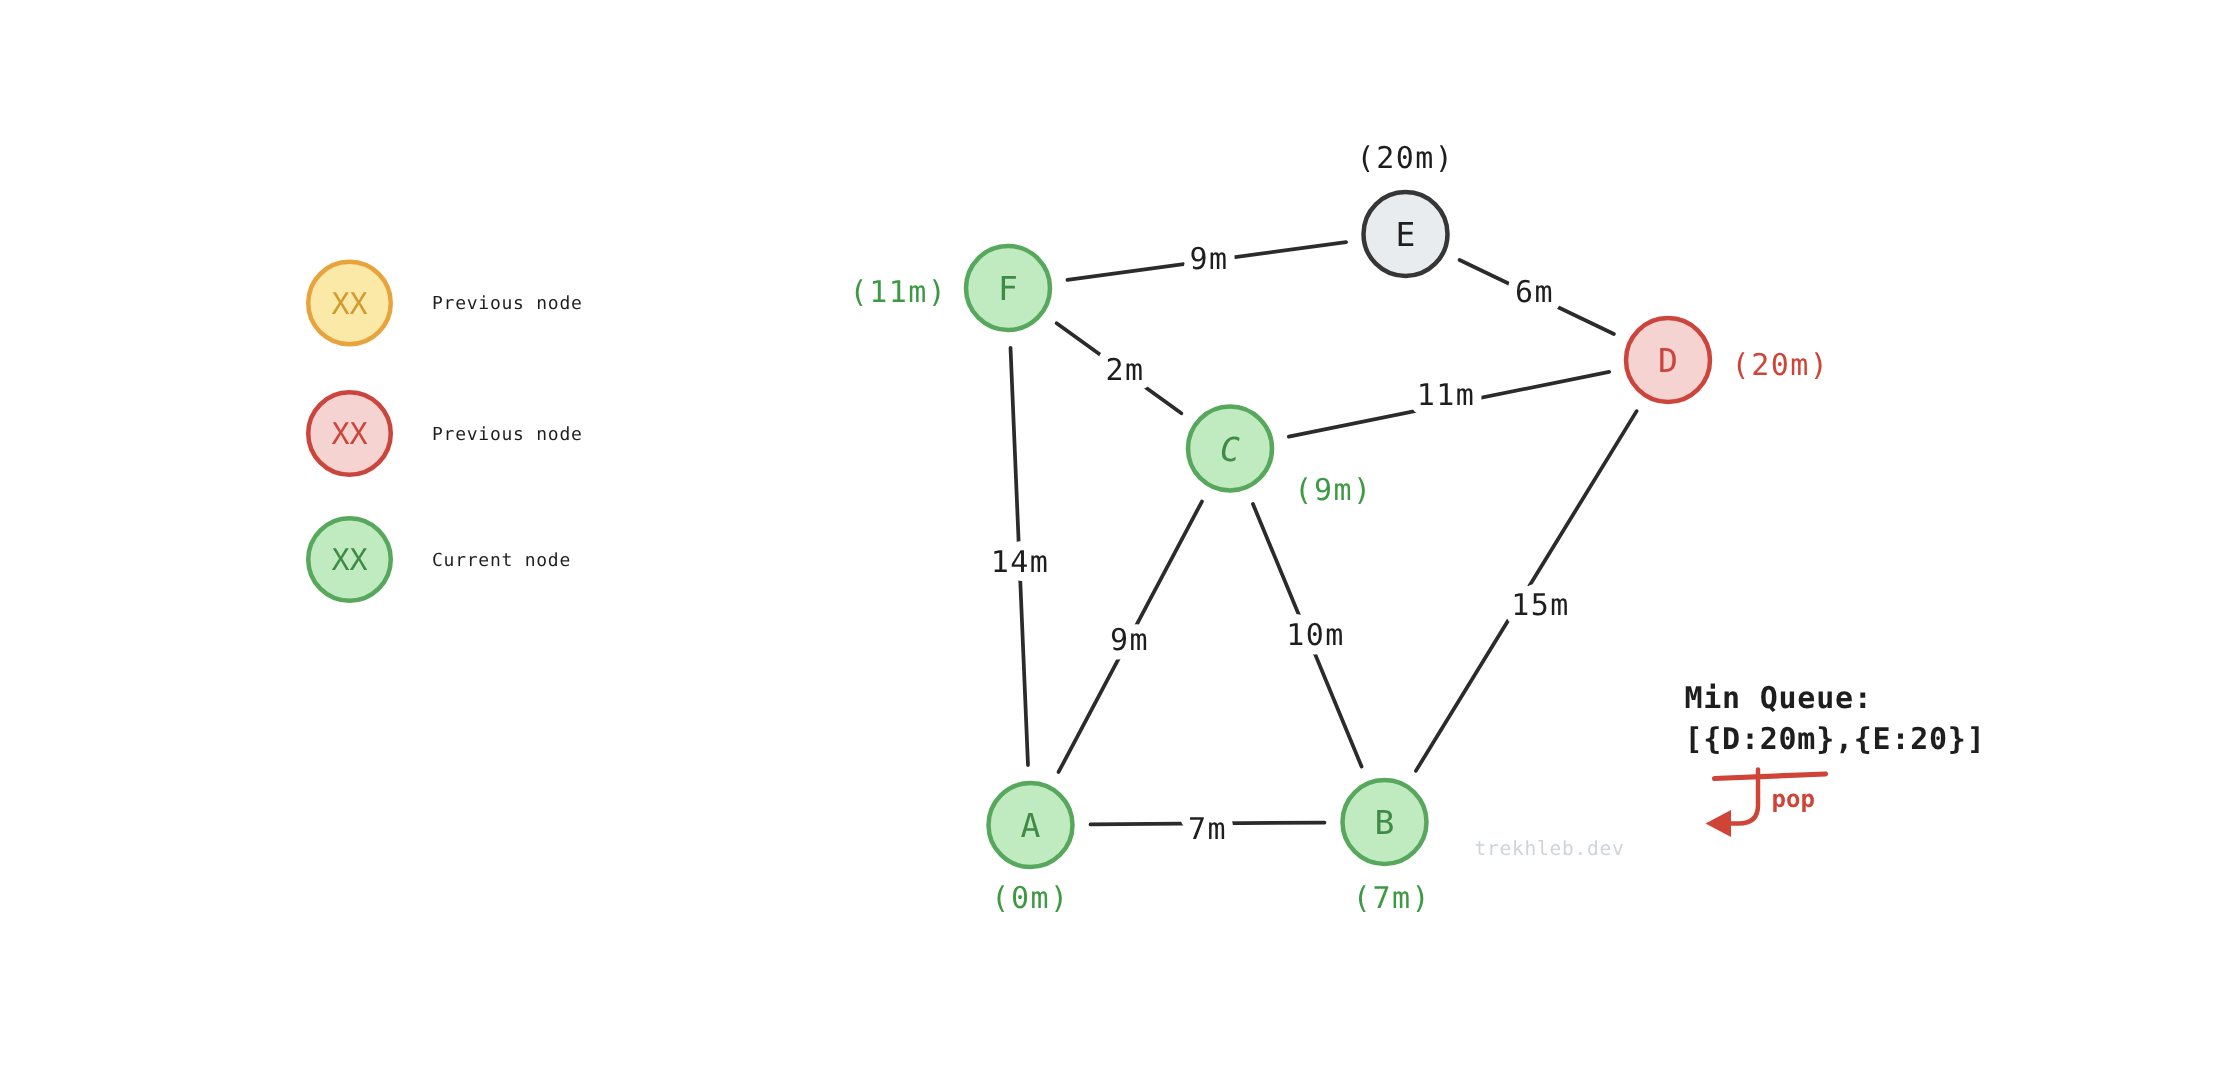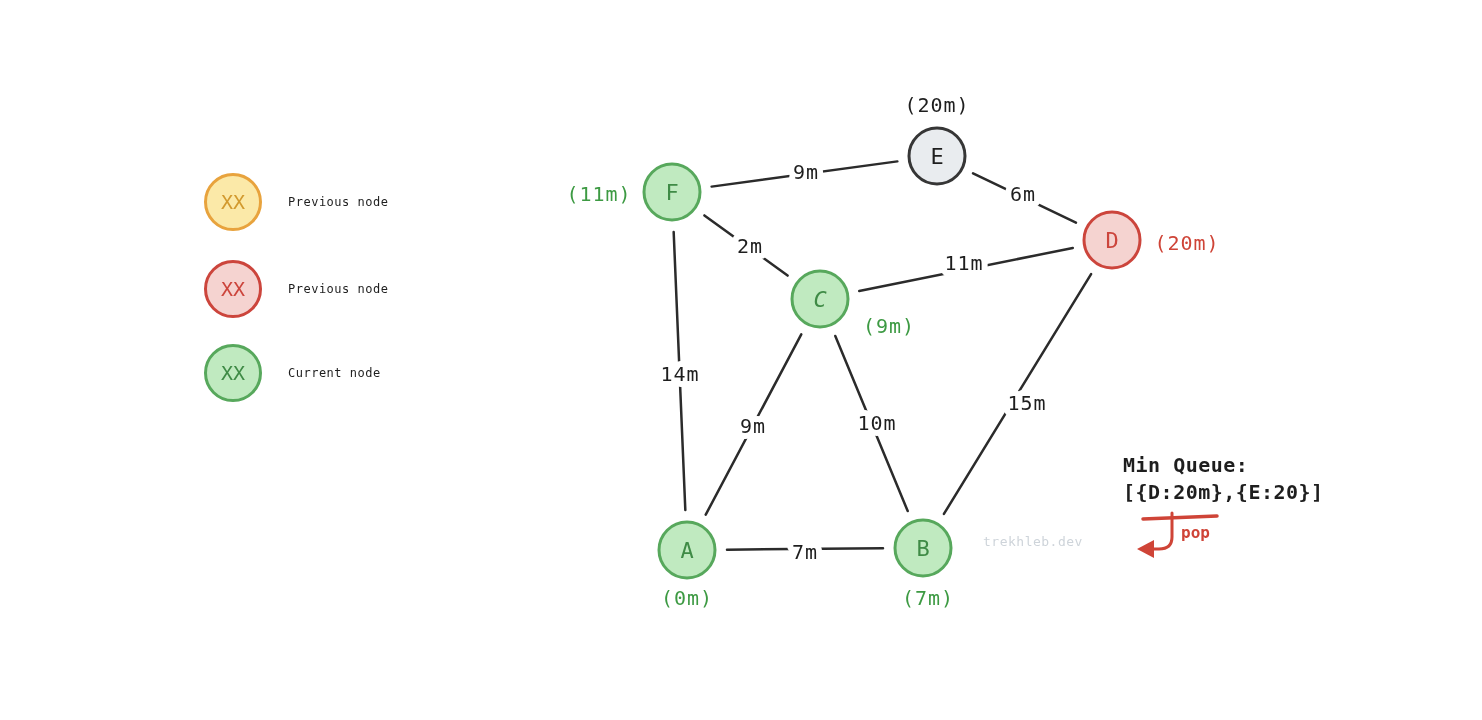--- a/index.html
+++ b/index.html
@@ -30,21 +30,21 @@
     white-space:nowrap;
     letter-spacing:0.5px;
   }
   
   .minqueue{
     position:absolute;left:1123px;top:452px;
     font-size:20px;line-height:27px;color:#1e1e1e;
     white-space:nowrap;letter-spacing:0.5px;font-weight:bold;
   }
   .watermark{
-    position:absolute;left:983px;top:534px;
+    position:absolute;left:983px;top:559px;
     font-size:13px;color:#ced4da;letter-spacing:0.5px;
   }
   .pop-label{
     font-size:16px;font-weight:bold;
   }
 </style>
 </head>
 <body>
 
 <div class="canvas">

